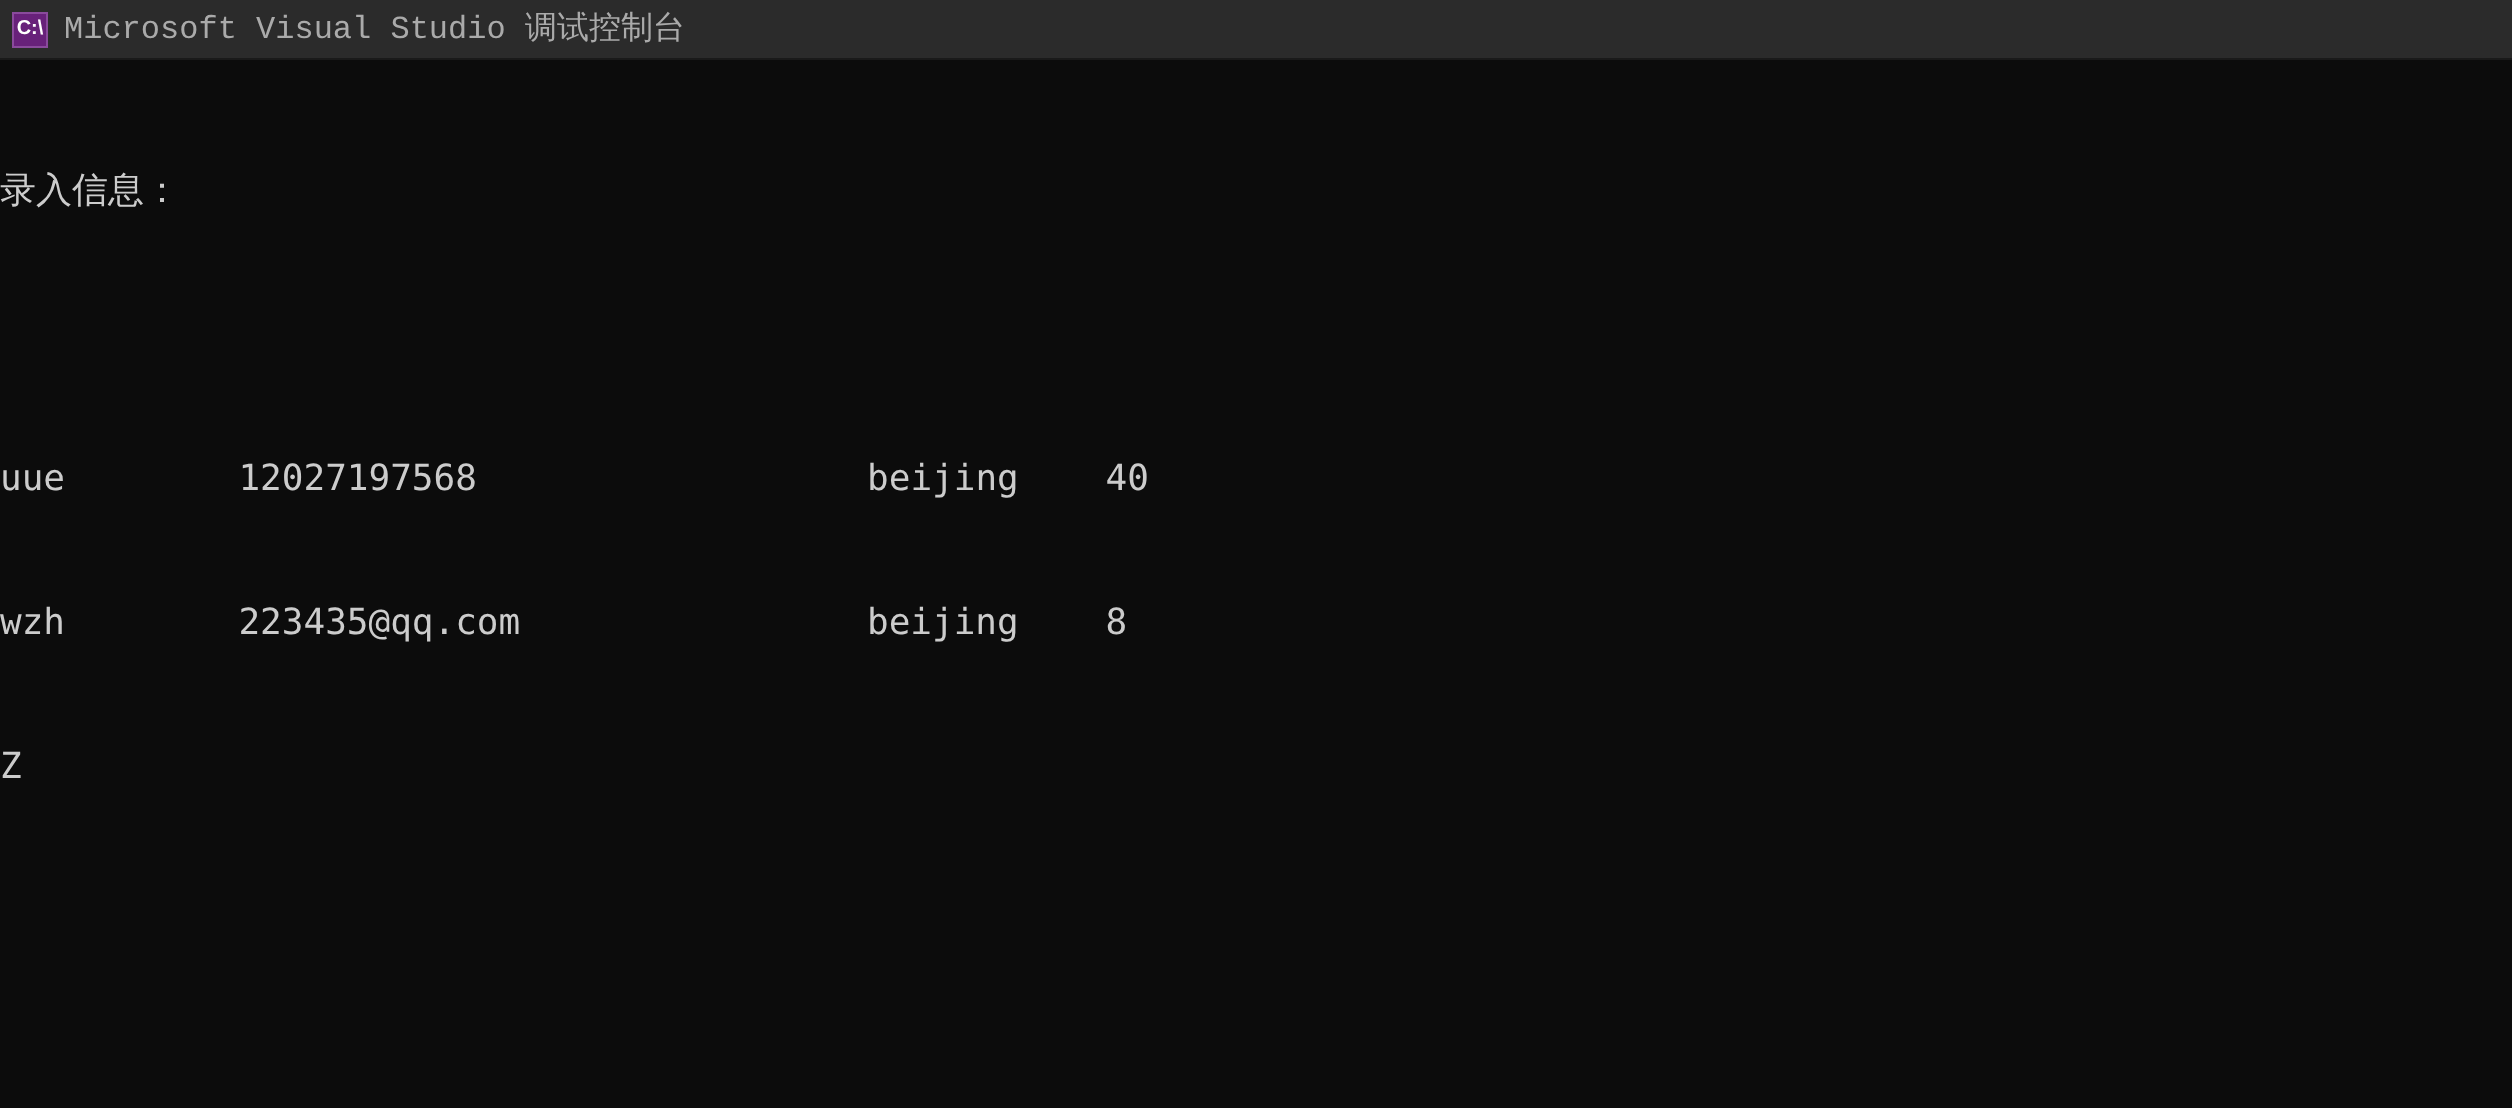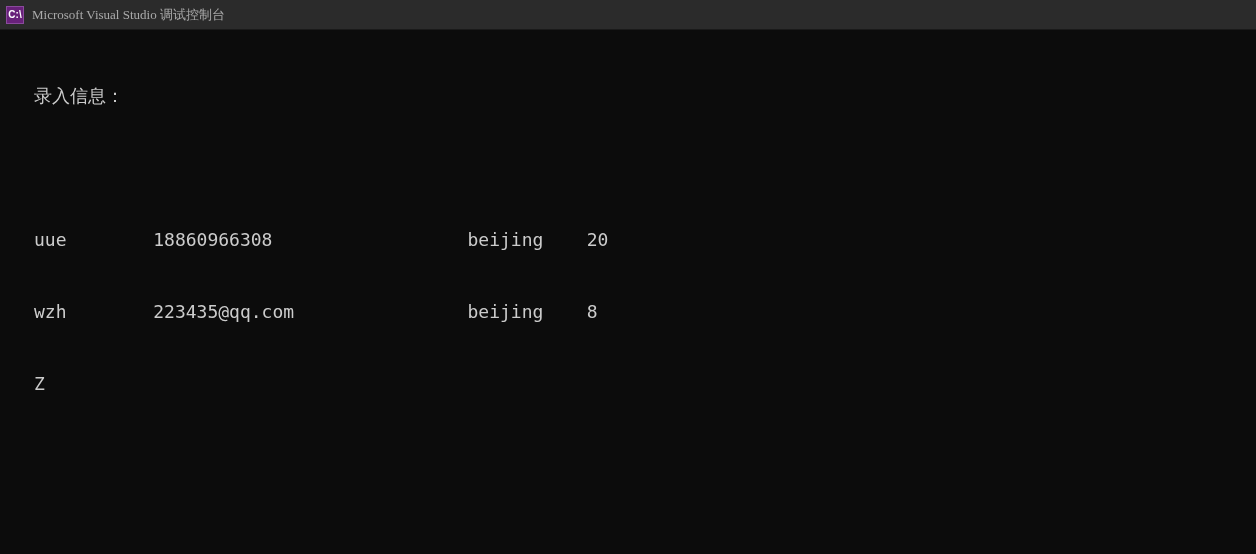--- a/index.html
+++ b/index.html
@@ -33,47 +33,46 @@
       justify-content: center;
       margin-right: 8px;
       font-size: 10px;
       color: #fff;
       font-family: Arial, sans-serif;
       font-weight: bold;
       border: 1px solid #8a4a9c;
     }
     .title-text {
       color: #aaaaaa;
-      font-size: 13px;
-      font-family: Liberation Serif, serif;
+      font-size: 16px;
+      font-family: Liberation Mono, monospace;
     }
     .console {
       padding: 6px 0 0 0;
       line-height: 24px;
       white-space: pre;
       font-family: 'NSimSun', 'SimSun', 'Consolas', monospace;
     }
     .console-line {
       white-space: pre;
       height: 24px;
-      padding-left: 34px;
     }
   </style>
 </head>
 <body>
 
 <div class="title-bar">
   <div class="title-icon">C:\</div>
   <div class="title-text">Microsoft Visual Studio 调试控制台</div>
 </div>
 
 <div class="console">
   <div class="console-line">录入信息：</div>
   <div class="console-line"></div>
-  <div class="console-line"><span>uue</span>        <span>18860966308</span>                  <span>beijing</span>    <span>20</span></div>
+  <div class="console-line"><span>uue</span>        <span>12027197568</span>                  <span>beijing</span>    <span>40</span></div>
   <div class="console-line"><span>wzh</span>        <span>223435@qq.com</span>                <span>beijing</span>    <span>8</span></div>
   <div class="console-line">Z</div>
   <div class="console-line"></div>
   
   
   
   
   
   
   

